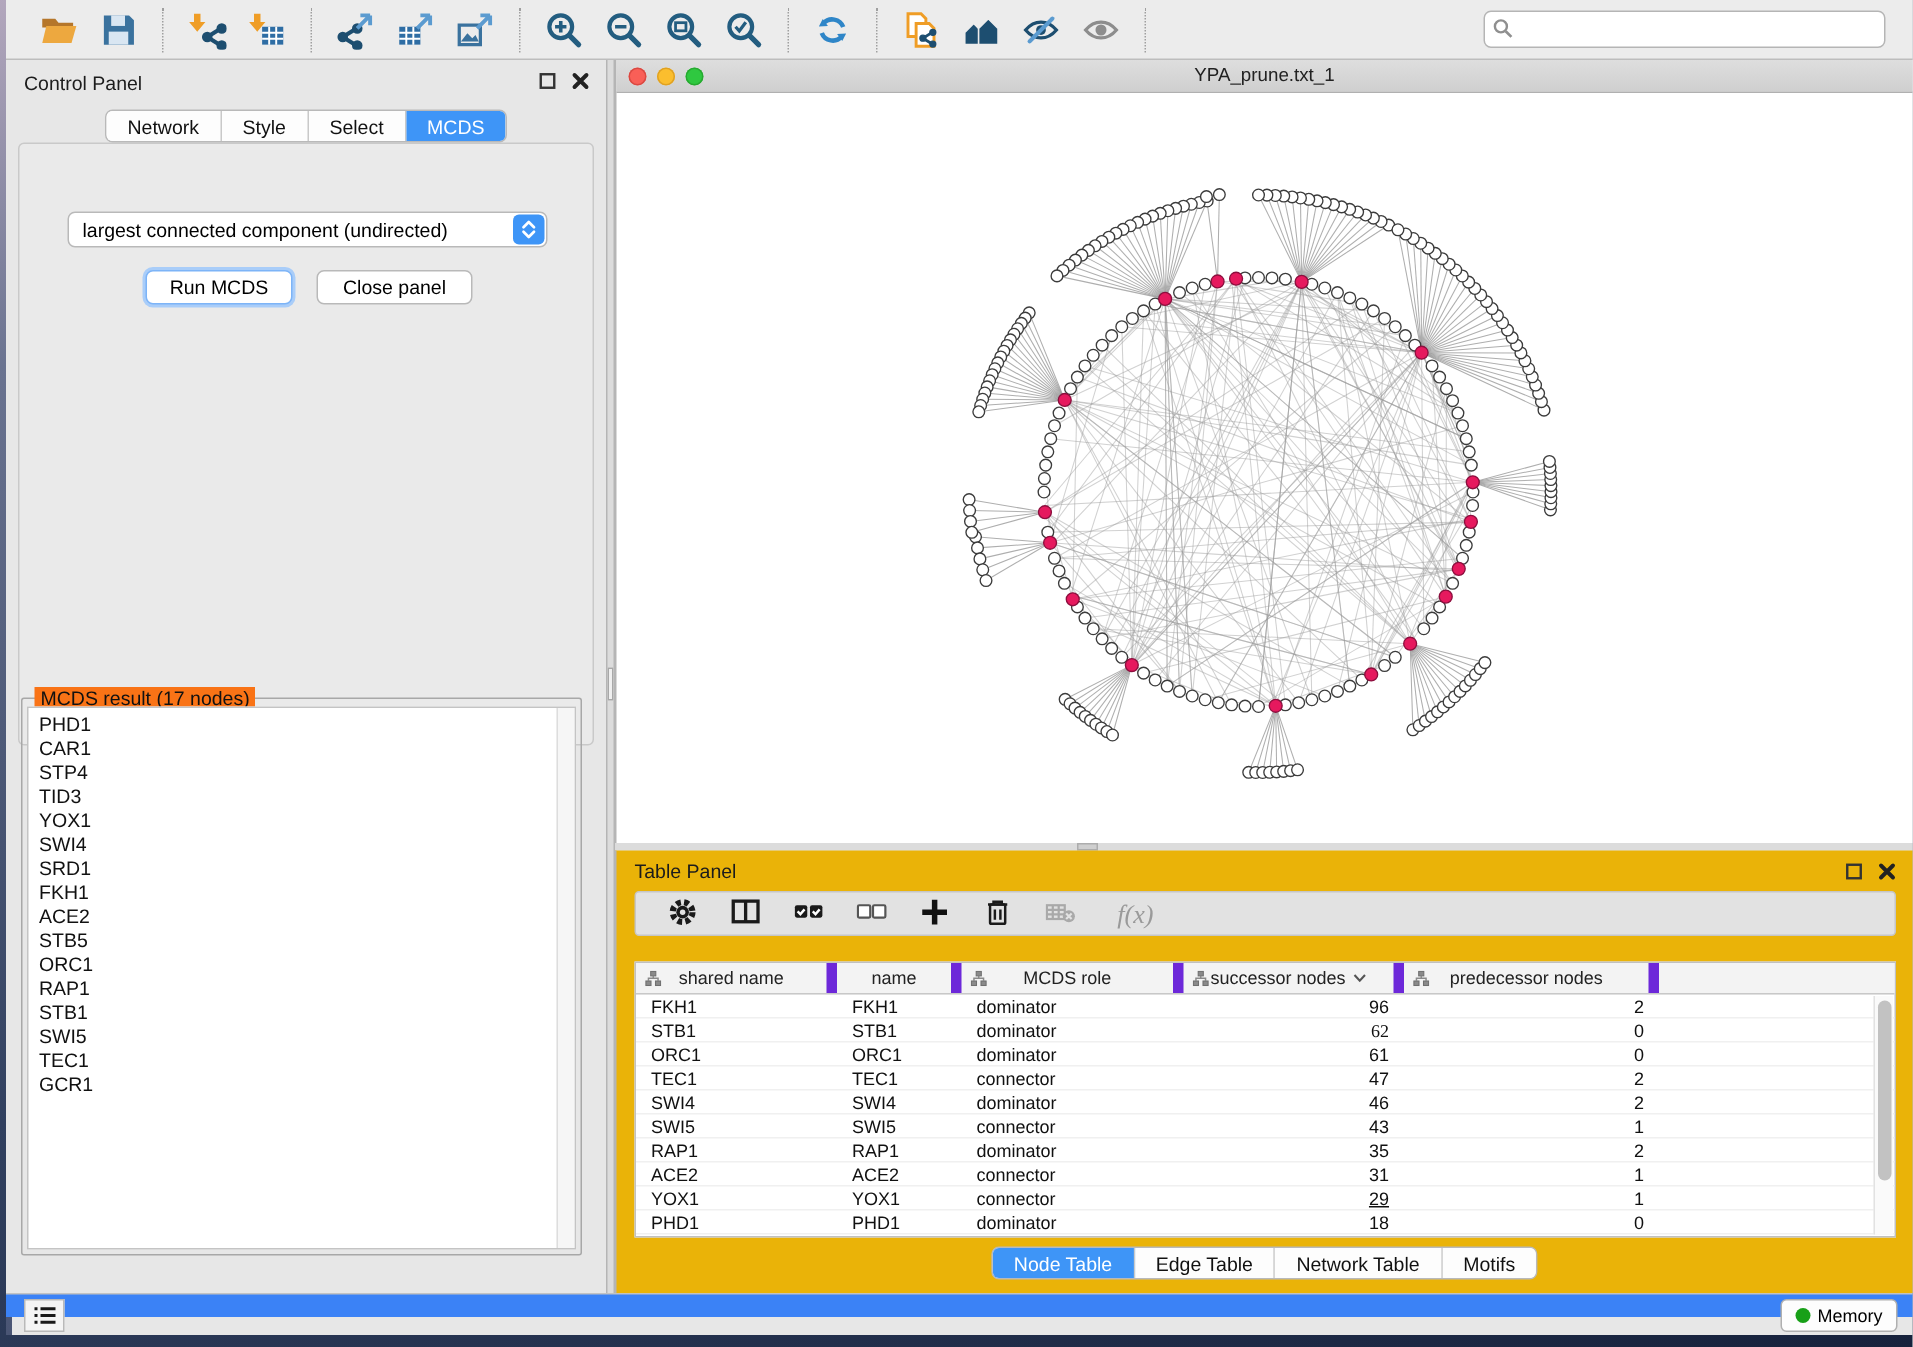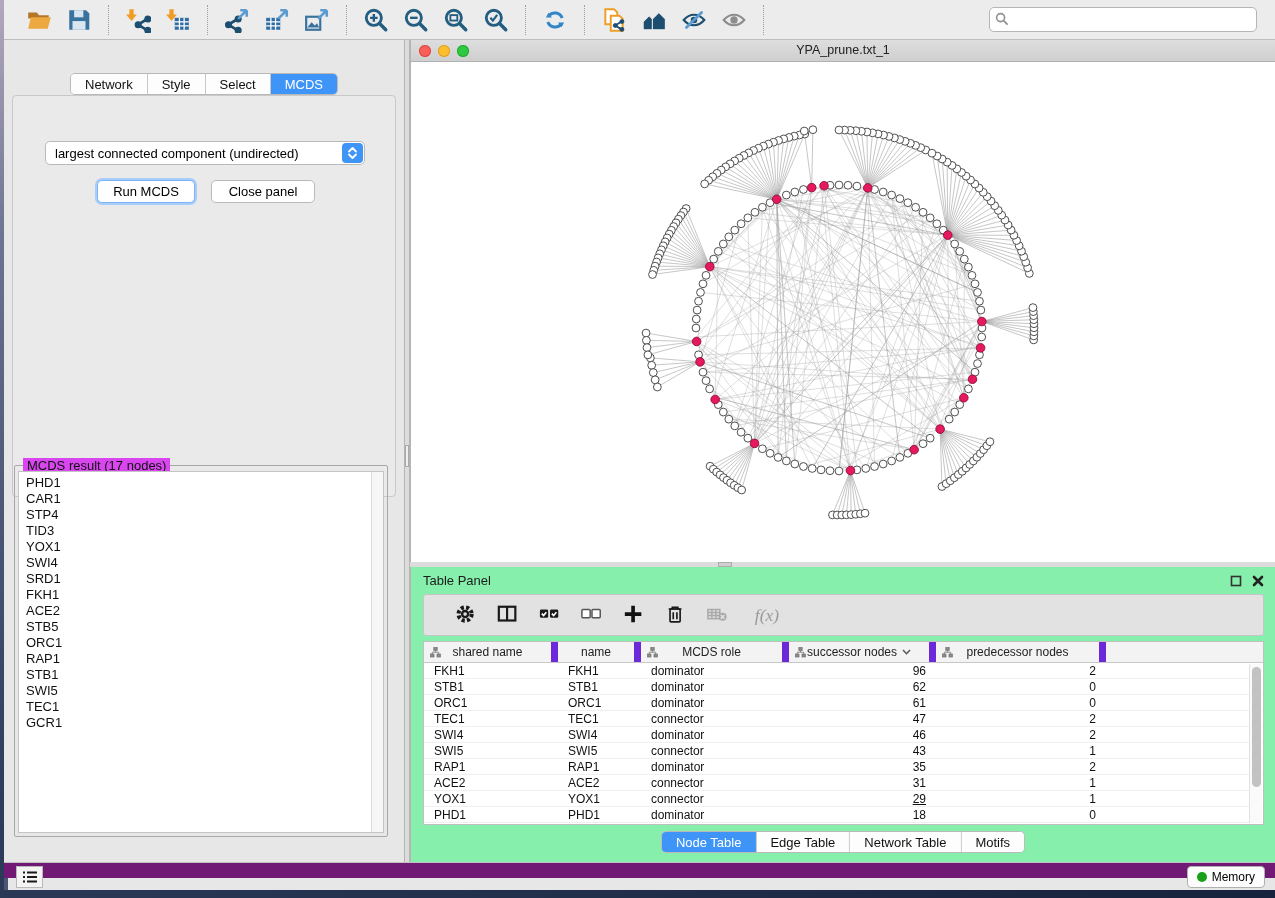--- a/index.html
+++ b/index.html
@@ -43,21 +43,21 @@
     padding-left:9px; cursor:pointer; }
   #opt-stepper { position:absolute; right:1px; top:1px; width:21px; height:20px; background:#3e95f7;
     border-radius:4px; display:flex; align-items:center; justify-content:center; }
   .cp-btn { position:absolute; top:84px; height:23px; border-radius:5px; background:#fff;
     font-size:13px; cursor:pointer; font-family:inherit; }
   #run-btn { left:84px; width:98px; border:1px solid #7db4f7; box-shadow:0 0 0 2px #a9cdf9; }
   #close-btn { left:198px; width:104px; border:1px solid #b9b9b9; }
 
   #result-box { position:absolute; left:10px; top:425px; width:374px; height:372px;
     border:1px solid #a8a8a8; border-radius:2px; }
-  #result-legend { position:absolute; left:8px; top:-8px; background:#d946ef; padding:0 4px;
+  #result-legend { position:absolute; left:8px; top:-8px; background:#f97316; padding:0 4px;
     font-size:13px; color:#111; }
   #result-list { position:absolute; left:3px; top:5px; right:3px; bottom:3px; background:#fff;
     border:1px solid #c4c4c4; overflow:hidden; }
   #result-ul { list-style:none; padding:3px 0 0 7px; }
   #result-ul li { font-size:13px; line-height:16px; color:#111; }
   #result-scroll { position:absolute; right:0; top:0; bottom:0; width:12px; background:#f6f6f6;
     border-left:1px solid #ddd; }
 
   
   #v-splitter { position:absolute; left:400px; top:40px; width:6px; height:822px; background:#dcdcdc;
@@ -75,47 +75,47 @@
     border-bottom:1px solid #b0b0b0; }
   #traffic { position:absolute; left:8px; top:5px; display:flex; gap:7px; }
   .tl { width:12px; height:12px; border-radius:50%; border:none; padding:0; cursor:pointer; }
   #tl-close { background:#f95f57; box-shadow:inset 0 0 0 1px #d94942; }
   #tl-min   { background:#fbbe2e; box-shadow:inset 0 0 0 1px #dfa123; }
   #tl-zoom  { background:#2fc840; box-shadow:inset 0 0 0 1px #27a930; }
   #net-title { display:block; text-align:center; font-size:12.5px; line-height:21px; color:#222; }
   #graph { position:absolute; left:0; top:22px; }
 
   
-  #table-panel { position:absolute; left:406px; top:567px; width:865px; height:295px; background:#86efac;
+  #table-panel { position:absolute; left:406px; top:567px; width:865px; height:295px; background:#eab308;
     border-left:1px solid #b5b5b5; }
   #tp-header { position:relative; height:26px; }
   #tp-title { position:absolute; left:12px; top:6px; font-size:13px; color:#1c1c1c; }
-  #tp-toolbar { position:absolute; left:12px; top:27px; width:841px; height:42px; background:#e2e2e2;
-    border:1px solid #c6c6c6; border-radius:3px; display:flex; align-items:center; padding-left:24px; gap:6px; }
+  #tp-toolbar { position:absolute; left:12px; top:27px; width:841px; height:30px; background:#e2e2e2;
+    border:1px solid #c6c6c6; border-radius:3px; display:flex; align-items:center; padding-left:14px; gap:6px; }
   .tpbtn { width:36px; height:34px; border:none; background:transparent; display:flex; align-items:center;
     justify-content:center; cursor:pointer; }
   #node-table { position:absolute; left:12px; top:74px; width:841px; height:184px; background:#fff;
     border:1px solid #c0c0c0; }
   #nt-headrow { position:relative; height:21px; background:#f3f3f3; border-bottom:1px solid #c8c8c8;
     display:flex; }
   .hcell { position:relative; border-right:7px solid #6d28d9; display:flex; align-items:center;
     justify-content:center; font-size:12px; color:#222; gap:5px; cursor:pointer; }
   .hcell .treeicon { position:absolute; left:6px; top:5px; }
   .trow { display:flex; height:16px; border-bottom:1px solid #f0f0f0; cursor:default; }
   .tcell { font-size:12px; color:#111; padding:0 10px; line-height:16px; white-space:nowrap;
     overflow:hidden; }
   .num { text-align:right; }
   #nt-scroll { position:absolute; right:1px; top:22px; bottom:1px; width:13px; background:#fafafa;
     border-left:1px solid #e2e2e2; }
   #nt-thumb { position:absolute; left:2px; top:3px; width:9px; height:120px; background:#c2c2c2;
     border-radius:5px; }
   #tp-tabs { position:absolute; left:50%; transform:translateX(-50%); top:264px; }
 
   
-  #status-bar { position:absolute; left:0; top:862px; width:100%; height:16px; background:#701a75;
+  #status-bar { position:absolute; left:0; top:862px; width:100%; height:16px; background:#3b82f6;
     border-top:1px solid #c2c2c2;padding-left:37px; }
   #tasks-btn { position:absolute; left:12px; top:3px; width:27px; height:22px; background:#f4f4f4;
     border:1px solid #b9b9b9; display:flex; align-items:center; justify-content:center; cursor:pointer; }
   #memory-btn { position:absolute; right:10px; top:3px; height:22px; background:#fdfdfd;
     border:1px solid #b0b0b0; border-radius:4px; display:flex; align-items:center; gap:5px;
     padding:0 9px; font-size:12px; cursor:pointer; font-family:inherit; }
   #memory-dot { width:10px; height:10px; border-radius:50%; background:#18a018; }
 
   #left-strip { position:absolute; left:0; top:40px; width:4px; height:850px;
     background:linear-gradient(#b3a7bd,#4a5574); }
@@ -287,20 +287,35 @@
             <circle cx="5.6" cy="5.6" r="4" fill="none" stroke="#8f8f8f" stroke-width="1.6"></circle>
             <path d="M8.8 8.8 L12.6 12.6" stroke="#8f8f8f" stroke-width="1.8"></path>
           </svg></span>
       <input id="search-input" placeholder="" style="">
     </div>
   </div>
 
   <div id="left-strip"></div>
 
   <div id="control-panel">
+    <div id="cp-header">
+      <span id="cp-title">Control Panel</span>
+      <span class="win-btns">
+        <button class="win-btn">
+          <svg width="12" height="12">
+              <rect x="1.5" y="1.5" width="9" height="9" fill="none" stroke="#333" stroke-width="1.6"></rect>
+            </svg>
+        </button>
+        <button class="win-btn">
+          <svg width="12" height="12">
+              <path d="M2 2 L10 10 M10 2 L2 10" stroke="#222" stroke-width="2.6" stroke-linecap="round"></path>
+            </svg>
+        </button>
+      </span>
+    </div>
     <div class="seg-tabs" id="cp-tabs">
         <button class="seg-tab">Network</button>
         <button class="seg-tab">Style</button>
         <button class="seg-tab">Select</button>
         <button class="seg-tab sel">MCDS</button>
       </div>
     <div id="cp-content">
       <div id="opt-select">
         <span>largest connected component (undirected)</span>
         <span id="opt-stepper">
@@ -1052,21 +1067,21 @@
             <div class="tcell" style="width: 134px;">FKH1</div>
             <div class="tcell" style="width: 83px;">FKH1</div>
             <div class="tcell" style="width: 148px;">dominator</div>
             <div class="tcell num" style="width: 147px;">96</div>
             <div class="tcell num" style="width: 170px;">2</div>
           </div>
           <div class="trow">
             <div class="tcell" style="width: 134px;">STB1</div>
             <div class="tcell" style="width: 83px;">STB1</div>
             <div class="tcell" style="width: 148px;">dominator</div>
-            <div class="tcell num" style="width: 147px;">62</div>
+            <div class="tcell num" style="width: 147px; font-family: Liberation Serif, serif;">62</div>
             <div class="tcell num" style="width: 170px;">0</div>
           </div>
           <div class="trow">
             <div class="tcell" style="width: 134px;">ORC1</div>
             <div class="tcell" style="width: 83px;">ORC1</div>
             <div class="tcell" style="width: 148px;">dominator</div>
             <div class="tcell num" style="width: 147px;">61</div>
             <div class="tcell num" style="width: 170px;">0</div>
           </div>
           <div class="trow">

